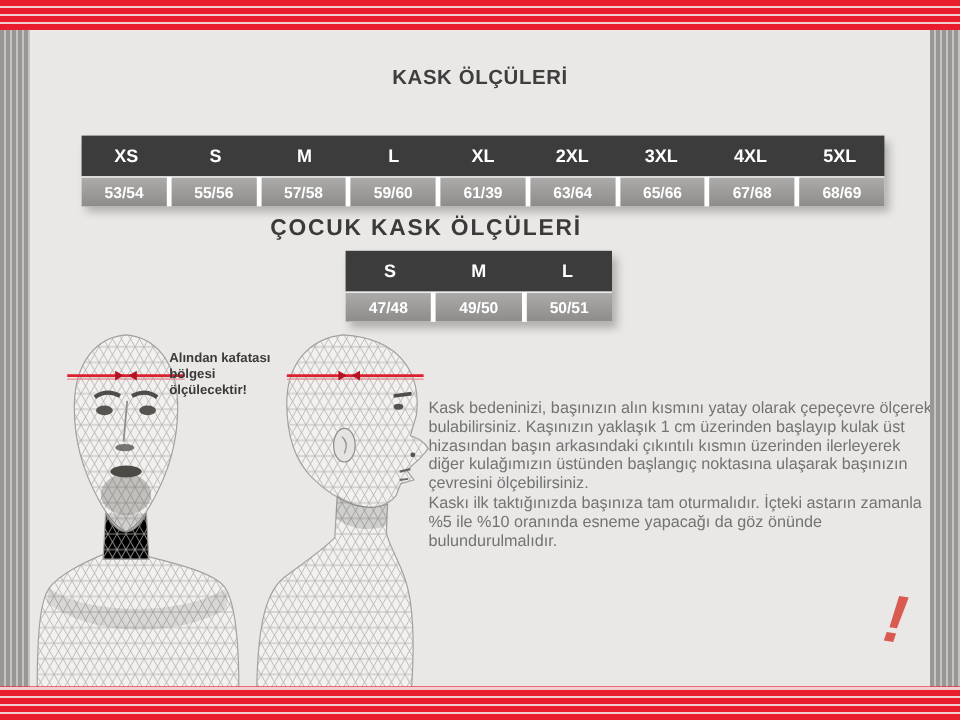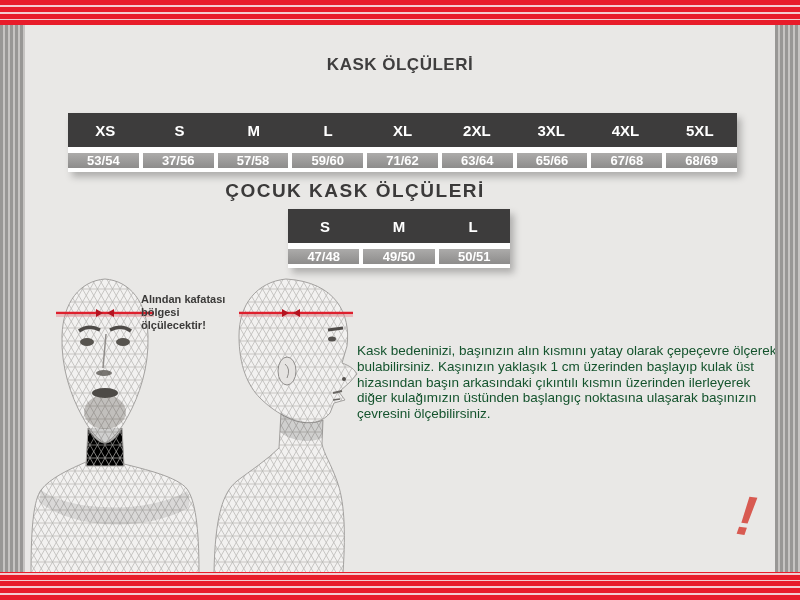--- a/index.html
+++ b/index.html
@@ -22,35 +22,35 @@
     font-size:17px; font-weight:bold; color:#3f3e3e; letter-spacing:.5px; z-index:3; }
   .title-child { position:absolute; top:180px; left:0; width:710px; text-align:center;
     font-size:19px; font-weight:bold; color:#3b3a3a; letter-spacing:1.5px; z-index:3; }
 
   
   .size-table { position:absolute; z-index:3; box-shadow:4px 5px 7px rgba(0,0,0,.25); }
   .size-table.adult { left:68px; top:113px; width:669px; }
   .size-table.child { left:288px; top:209px; width:222px; }
   .st-header { display:flex; height:34px; background:#3d3c3c; align-items:center; }
   .st-header .cell { flex:1; text-align:center; color:#fff; font-weight:bold; font-size:15px; }
-  .st-values { display:flex; gap:4px; background:#fff; padding-top:1px; height:25px;align-items:center; }
+  .st-values { display:flex; gap:4px; background:#fff; padding-top:1px; height:25px; }
   .st-values .cell { flex:1; display:flex; align-items:center; justify-content:center;
     color:#fff; font-weight:bold; font-size:13px;
     background:linear-gradient(180deg,#acabaa 0%,#8d8c8b 100%); }
 
   
   .heads-svg { position:absolute; left:30px; top:276px; width:340px; height:297px; z-index:1; }
 
   
   .measure-note { position:absolute; left:141px; top:293px; width:114px; z-index:3;
     font-size:11px; line-height:13px; font-weight:bold; color:#3b3a39; }
 
   
-  .instructions { position:absolute; left:357px; top:343px; width:426px; z-index:3;
-    font-size:13.5px; line-height:15.8px; color:#14532d; }
+  .instructions { position:absolute; left:357px; top:332px; width:426px; z-index:3;
+    font-size:13.5px; line-height:15.8px; color:#737373; }
   .instructions p { margin:0; }
 
   
   .warning { position:absolute; left:360px; top:503px; width:400px; z-index:3;
     text-align:center; font-size:14px; line-height:19px; font-weight:bold; color:#e32430; }
   .exclaim { position:absolute; left:737px; top:488px; z-index:3;
     font-size:56px; font-weight:bold; font-style:italic; color:#d85a51;
     transform:rotate(8deg); line-height:1; }
 </style>
 </head>
@@ -73,24 +73,24 @@
       <div class="cell">M</div>
       <div class="cell">L</div>
       <div class="cell">XL</div>
       <div class="cell">2XL</div>
       <div class="cell">3XL</div>
       <div class="cell">4XL</div>
       <div class="cell">5XL</div>
     </div>
     <div class="st-values">
       <div class="cell">53/54</div>
-      <div class="cell">37/56</div>
+      <div class="cell">55/56</div>
       <div class="cell">57/58</div>
       <div class="cell">59/60</div>
-      <div class="cell">71/62</div>
+      <div class="cell">61/39</div>
       <div class="cell">63/64</div>
       <div class="cell">65/66</div>
       <div class="cell">67/68</div>
       <div class="cell">68/69</div>
     </div>
   </div>
 
   <div class="size-table child">
     <div class="st-header">
       <div class="cell">S</div>
@@ -160,17 +160,18 @@
   </svg>
 
   <div class="measure-note">
     <div>Alından kafatası</div>
     <div>bölgesi</div>
     <div>ölçülecektir!</div>
   </div>
 
   <div class="instructions">
     <p>Kask bedeninizi, başınızın alın kısmını yatay olarak çepeçevre ölçerek bulabilirsiniz. Kaşınızın yaklaşık 1 cm üzerinden başlayıp kulak üst hizasından başın arkasındaki çıkıntılı kısmın üzerinden ilerleyerek diğer kulağımızın üstünden başlangıç noktasına ulaşarak başınızın çevresini ölçebilirsiniz.</p>
+    <p>Kaskı ilk taktığınızda başınıza tam oturmalıdır. İçteki astarın zamanla %5 ile %10 oranında esneme yapacağı da  göz önünde bulundurulmalıdır.</p>
   </div>
 
   <div class="exclaim">!</div>
 
 </div>
 
 </body></html>

